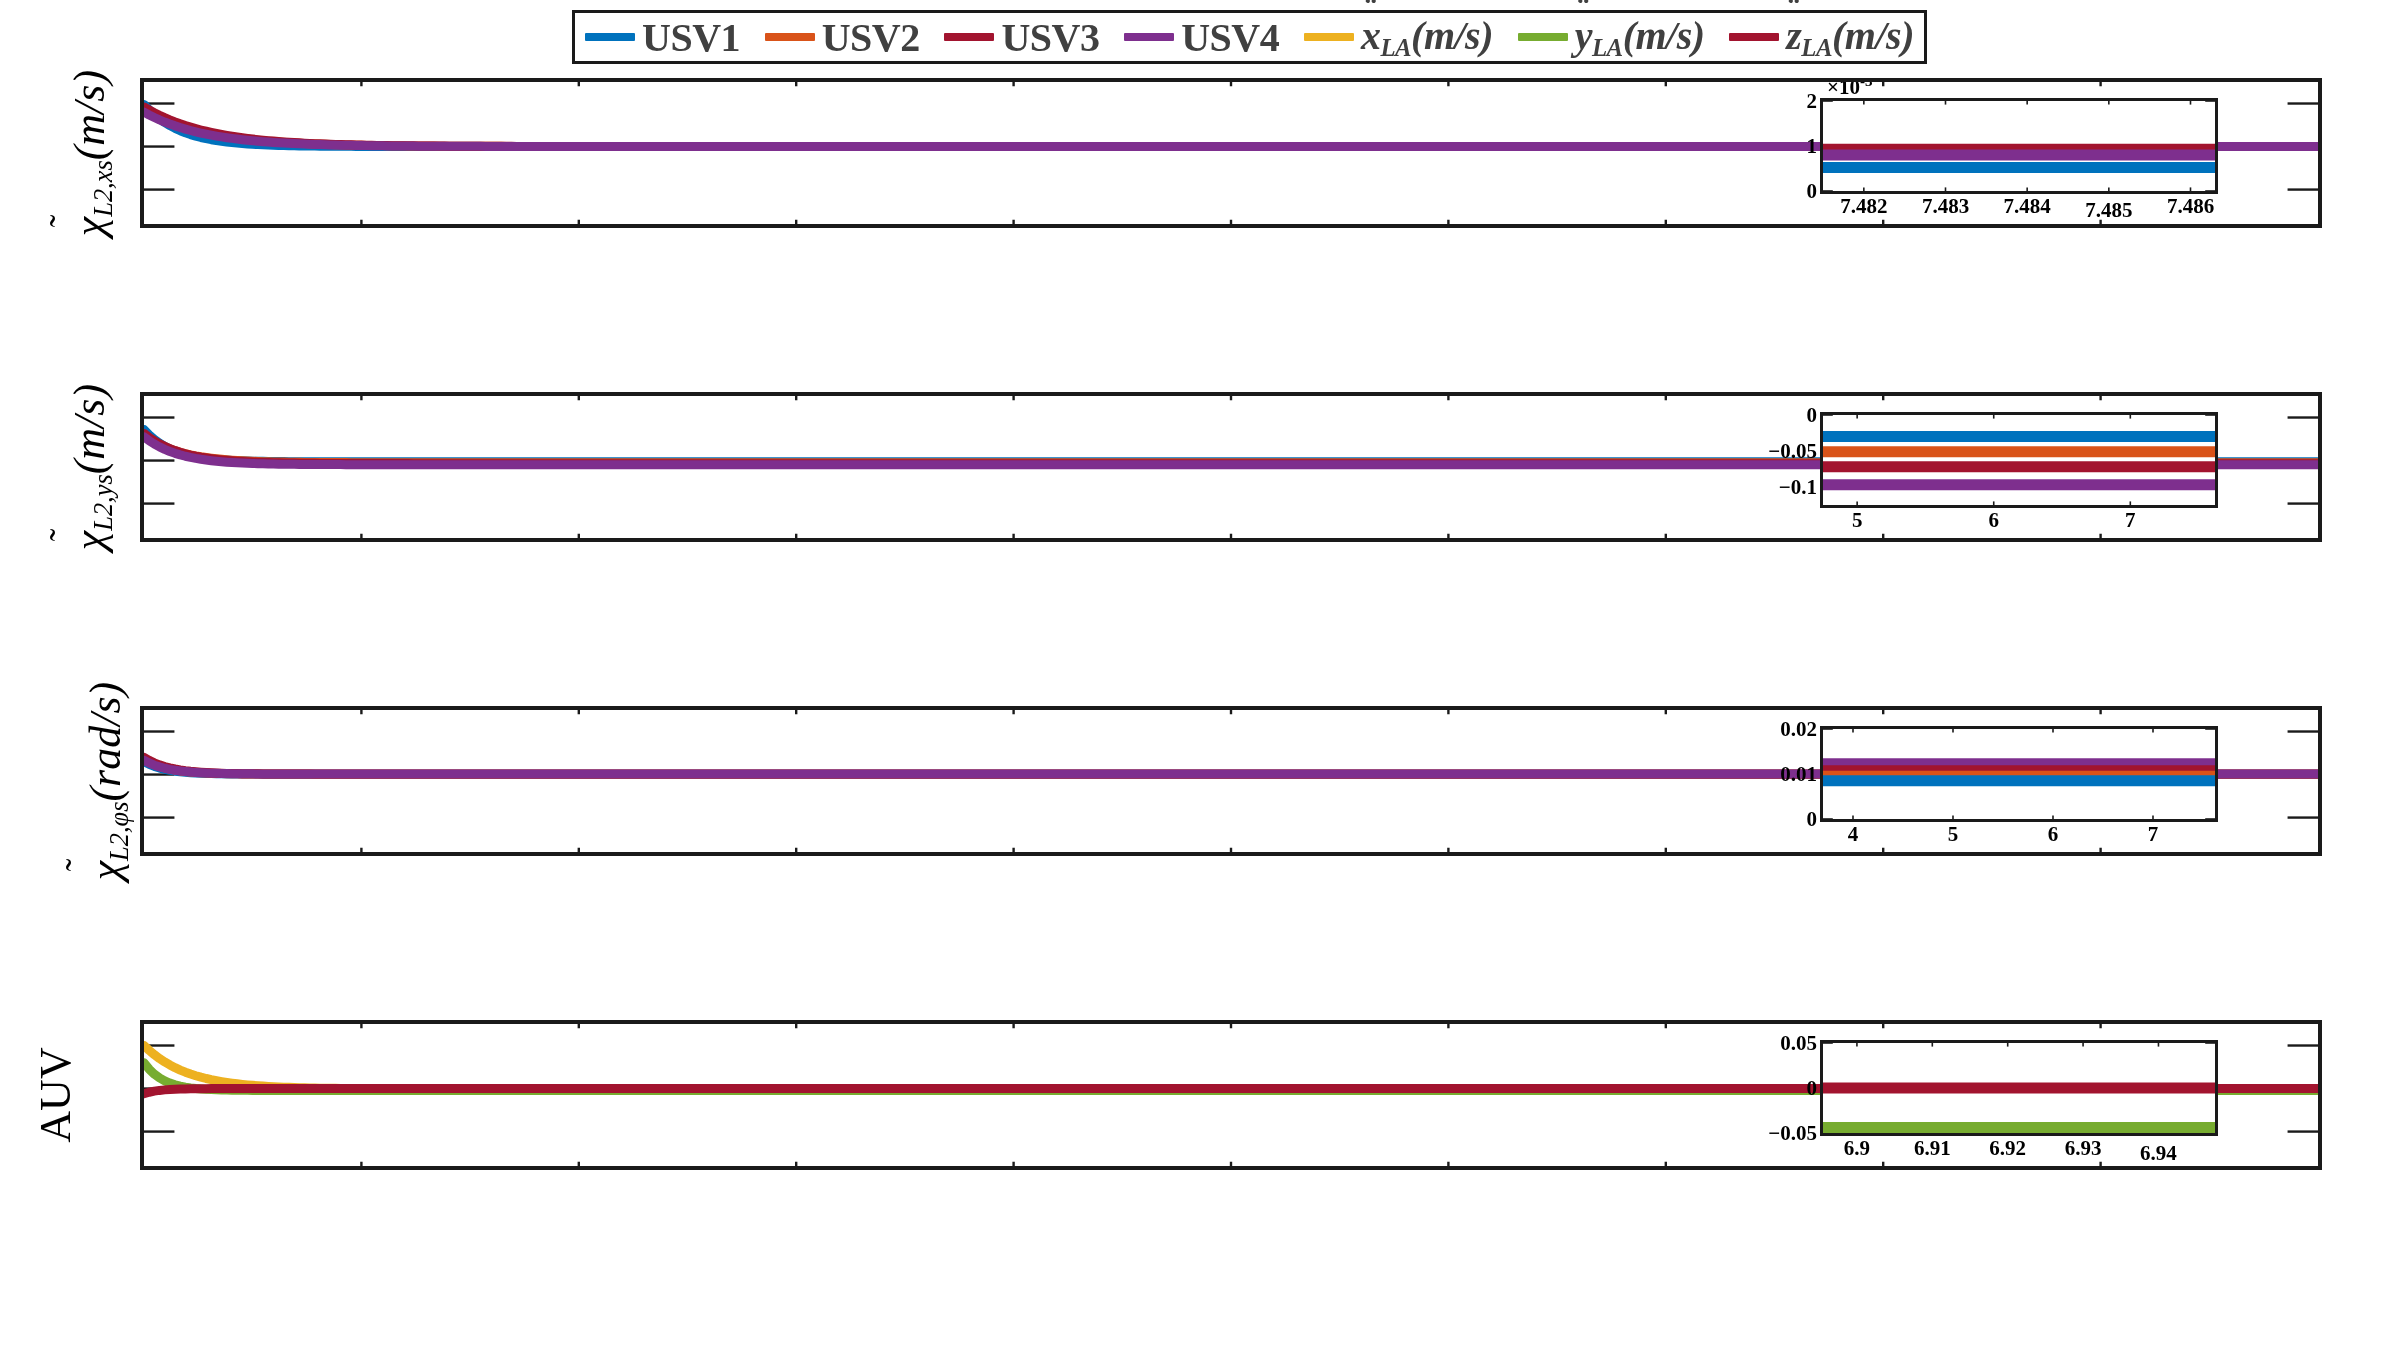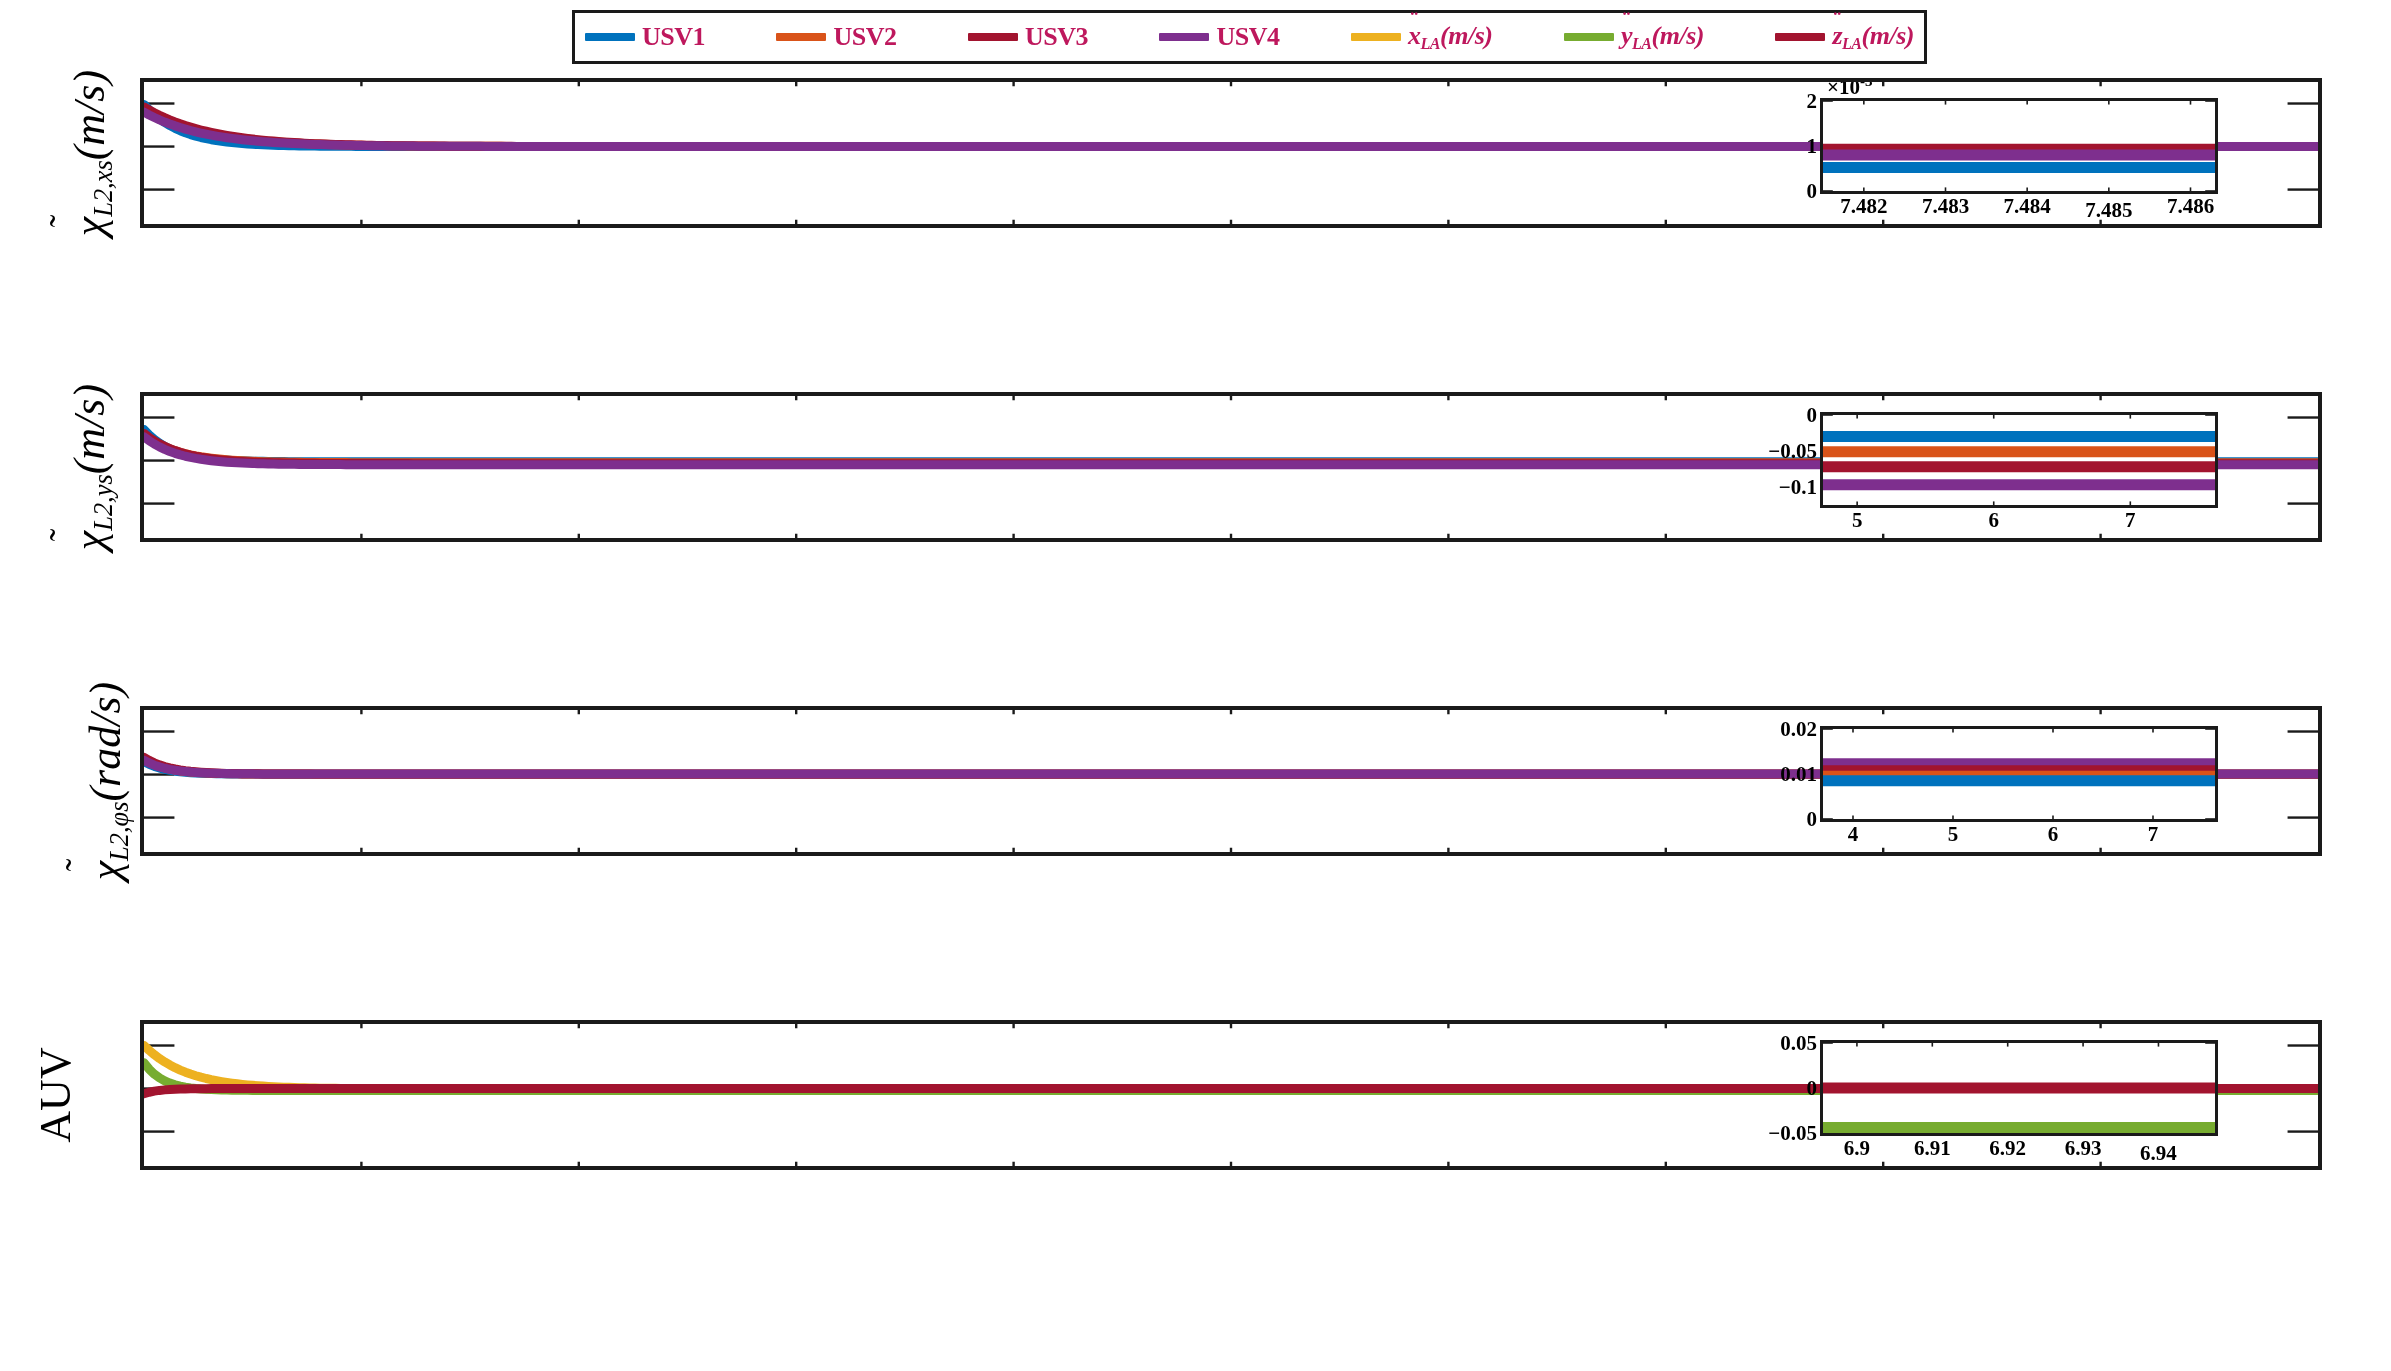--- a/index.html
+++ b/index.html
@@ -37,23 +37,23 @@
     gap: 7px;
     white-space: nowrap;
   }
   .legend-swatch {
     display: inline-block;
     width: 50px;
     height: 8px;
     border-radius: 1px;
   }
   .legend-label {
-    font-size: 26px;
+    font-size: 40px;
     font-weight: 700;
-    color: #be185d;
+    color: #404040;
     font-family: "Liberation Serif", "DejaVu Serif", serif;
     letter-spacing: -0.5px;
   }
   .legend-label.math { font-style: italic; }
   .legend-label .sub {
     font-size: 0.62em;
     vertical-align: -0.28em;
     font-style: italic;
     margin-top: 24px;
   }

